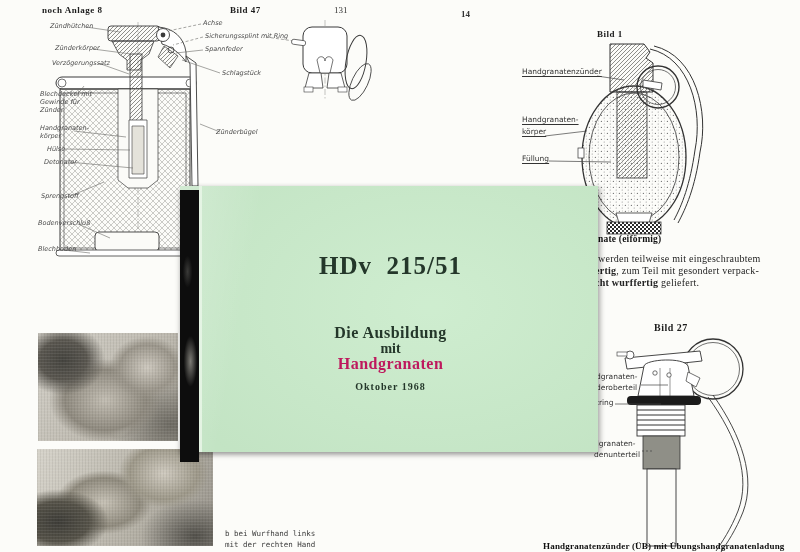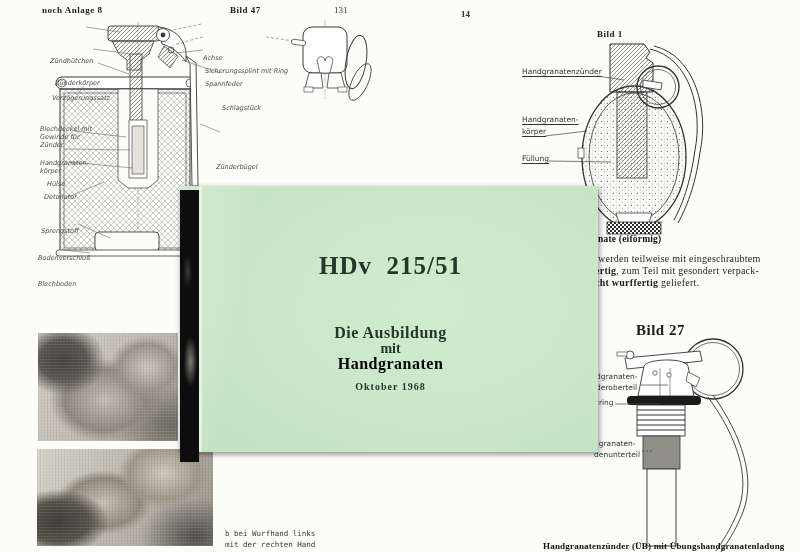--- a/index.html
+++ b/index.html
@@ -2,21 +2,21 @@
 <html><head>
 <meta charset="utf-8">
 <style>
   html,body{margin:0;padding:0;}
   #stage{position:relative;width:800px;height:552px;background:#fcfcf9;overflow:hidden;
          font-family:"Liberation Serif",serif;color:#222;}
   .abs{position:absolute;}
   
   .pgnum{font:9px "Liberation Serif",serif;color:#333;}
   .figcap{font:bold 9px "Liberation Serif",serif;color:#1c1c1c;letter-spacing:0.5px;}
-  .dlabel{font:italic 6.5px "DejaVu Sans",sans-serif;color:#4a4a4a;line-height:1.25;white-space:pre-line;margin-top:35px;}
+  .dlabel{font:italic 6.5px "DejaVu Sans",sans-serif;color:#4a4a4a;line-height:1.25;white-space:pre-line;}
   .b1label{font:7.5px "DejaVu Sans",sans-serif;color:#333;line-height:1.55;white-space:pre-line;
            text-decoration:underline;text-underline-offset:2px;}
   .b27label{font:7.5px "DejaVu Sans",sans-serif;color:#333;line-height:1.45;white-space:pre-line;}
   .para{font:10px "Liberation Serif",serif;color:#232323;letter-spacing:0.25px;white-space:pre;}
   .para b{font-weight:bold;}
   .caption-mono{font:7.5px "DejaVu Sans Mono",monospace;color:#3a3a3a;line-height:1.5;white-space:pre-line;}
   .bigcap{font:bold 9px "Liberation Serif",serif;color:#111;letter-spacing:0.2px;white-space:nowrap;}
   
   .photo{position:absolute;z-index:2;}
   #photo1{left:38px;top:333px;width:140px;height:108px;background:
@@ -215,32 +215,32 @@
   <span class="abs b1label" style="left:522px;top:66px;z-index:2">Handgranatenzünder</span>
   <span class="abs b1label" style="left:522px;top:114px;z-index:2">Handgranaten-
 körper</span>
   <span class="abs b1label" style="left:522px;top:153px;z-index:2">Füllung</span>
   <span class="abs bigcap" style="left:598px;top:234px;font-size:9.5px;z-index:2">nate (eiförmig)</span>
 
   <span class="abs para" style="left:598px;top:253px;z-index:2">werden teilweise mit eingeschraubtem</span>
   <span class="abs para" style="left:595px;top:265px;z-index:2"><b>ertig</b><span>, zum Teil mit gesondert verpack-</span></span>
   <span class="abs para" style="left:595px;top:277px;z-index:2"><b>cht wurffertig</b><span> geliefert.</span></span>
 
-  <span class="abs figcap" style="left:636px;top:322px;font-size:15px;z-index:2">Bild 27</span>
+  <span class="abs figcap" style="left:654px;top:322px;font-size:10px;z-index:2">Bild 27</span>
   <span class="abs b27label" style="left:596px;top:372px;z-index:2">dgranaten-
 deroberteil</span>
   <span class="abs b27label" style="left:596px;top:398px;z-index:2">tring</span>
   <span class="abs b27label" style="left:594px;top:439px;z-index:2">dgranaten-
 denunterteil</span>
   <span class="abs bigcap" style="left:543px;top:541px;z-index:2">Handgranatenzünder (ÜB) mit Übungshandgranatenladung</span>
 
   <div id="cover" class="abs" style="background-color: rgb(201, 235, 202);">
     <div class="green"></div>
     <div id="spine" style="background-color: rgb(13, 13, 13);"></div>
     <div id="spine-edge"></div>
     <div class="cover-text cv-num" style="top: 66px; color: rgb(36, 55, 42);">HDv  215/51</div>
     <div class="cover-text cv-mit" style="top: 155px; color: rgb(36, 55, 42);">mit</div>
     <div class="cover-text cv-title" style="top: 138px; color: rgb(36, 55, 42);">Die Ausbildung</div>
-    <div class="cover-text cv-title" style="top: 169px; color: #000000; text-align: center;">Handgranaten</div>
+    <div class="cover-text cv-title" style="top: 169px; color: #be185d; text-align: center;">Handgranaten</div>
     <div class="cover-text cv-date" style="top: 195px; color: rgb(36, 55, 42);">Oktober 1968</div>
   </div>
 
 </div>
 
 </body></html>

